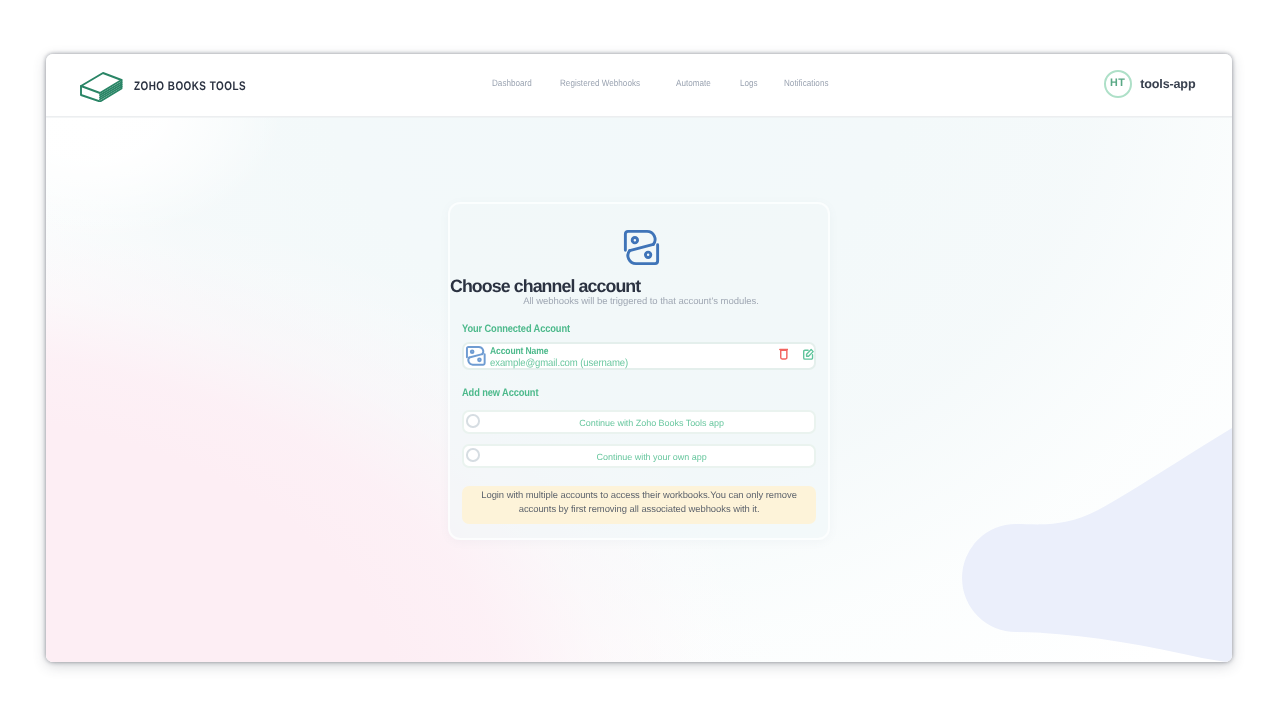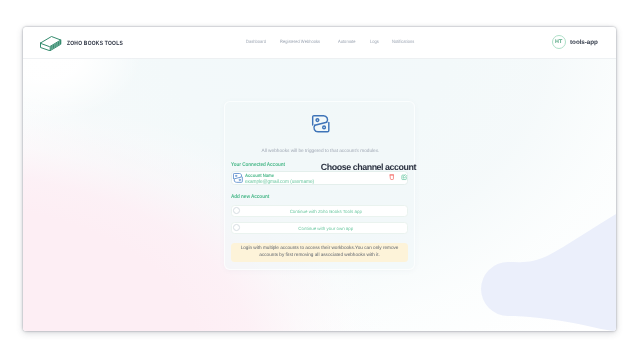--- a/index.html
+++ b/index.html
@@ -29,21 +29,21 @@
   #bg-mint{background:radial-gradient(80% 150% at 48% -8%, #f2f9fa 0%, #f3f9fa 30%, rgba(244,249,250,.92) 50%, rgba(248,252,252,.5) 70%, rgba(255,255,255,0) 92%);}
   #bg-pink{background:radial-gradient(74% 96% at -12% 108%, #fdeef4 0%, #fdeef4 56%, rgba(253,239,245,.9) 68%, rgba(253,244,248,.5) 80%, rgba(254,250,252,.18) 92%, rgba(255,255,255,0) 100%);}
   #bg-mint2{background:radial-gradient(17% 24% at 4% 0%, rgba(255,255,255,1) 0%, rgba(255,255,255,.95) 34%, rgba(255,255,255,.5) 64%, rgba(255,255,255,0) 94%);}
   #bg-blob{}
 
   
   #card{position:absolute;left:201px;top:43px;width:191px;height:169px;border-radius:6px;box-sizing:border-box;
      background:rgba(240,247,248,.62);border:.8px solid rgba(255,255,255,.7);box-shadow:0 1px 5px rgba(110,135,145,.055);}
 
   #bicon{position:absolute;left:84.7px;top:11.1px;width:21.5px;height:21.5px;}
-  #title{position:absolute;left:0;width:191px;top:35.8px;text-align:right;font-size:8.9px;font-weight:700;color:#2b3241;letter-spacing:-.45px;margin-top:24px;}
+  #title{position:absolute;left:0;width:191px;top:35.8px;text-align:left;font-size:8.9px;font-weight:700;color:#2b3241;letter-spacing:-.45px;}
   #subtitle{position:absolute;left:0;width:191px;top:46.5px;text-align:center;font-size:4.75px;color:#a0a8b4;letter-spacing:-.02px;}
 
   .sect-label{position:absolute;font-size:5.4px;font-weight:700;color:#4cb98b;letter-spacing:-.06px;transform:scaleX(.86);transform-origin:left center;white-space:nowrap;}
   #lbl-connected{left:6.3px;top:60.2px;}
   #lbl-add{left:6.3px;top:92.4px;}
 
   #account-row{position:absolute;left:6.3px;top:68.5px;width:176.5px;height:14.8px;border:.8px solid #e4efec;border-radius:3.5px;background:#fff;box-sizing:border-box;}
   #acc-icon{position:absolute;left:0.2px;top:0.6px;width:11.8px;height:11.8px;}
   #acc-name{position:absolute;left:12.6px;top:2.2px;font-size:4.9px;font-weight:700;color:#4cb98b;letter-spacing:-.06px;transform:scaleX(.87);transform-origin:left center;white-space:nowrap;}
   #acc-mail{position:absolute;left:12.6px;top:7.4px;font-size:5.2px;color:#6cc8a1;letter-spacing:-.05px;transform:scaleX(.92);transform-origin:left center;white-space:nowrap;}

